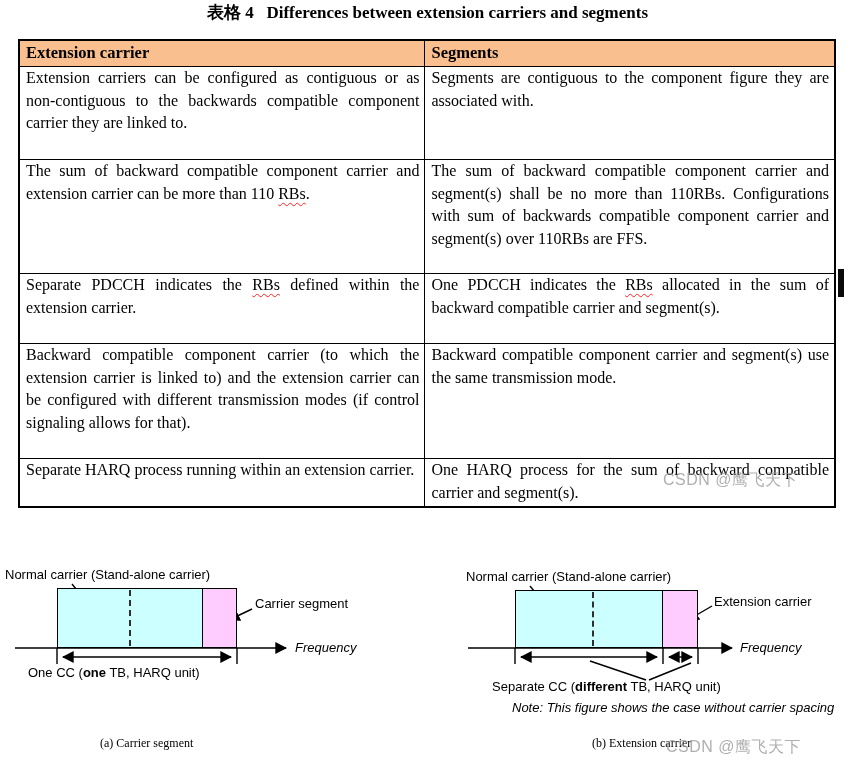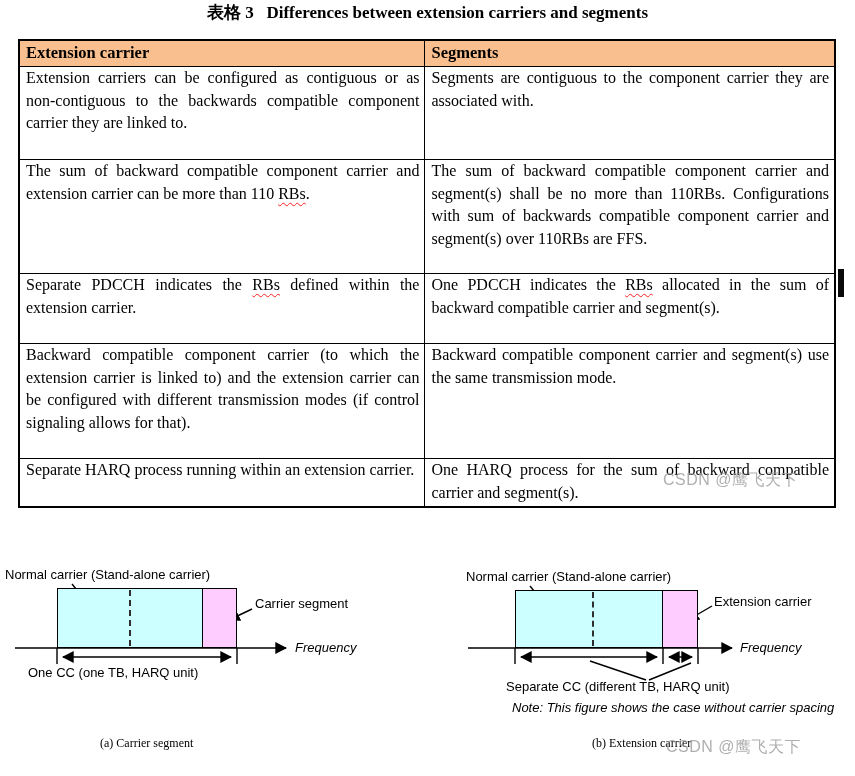--- a/index.html
+++ b/index.html
@@ -54,49 +54,49 @@
     font-size:13px; color:#000; white-space:nowrap;
   }
   .rect { position:absolute; border:1px solid #000; }
   .fill-carrier { background:#CCFFFF; }
   .fill-segment { background:#FFCCFF; }
   .dash-split {
     position:absolute; width:0; border-left:2px dashed #2e2e2e;
   }
   .freq { font-style:italic; font-size:13.5px; }
   .cc-label { font-size:15px; }
-  .cc-label b { font-weight:normal;margin-top:48px; }
+  .cc-label b { font-weight:bold;margin-top:48px; }
   .note-label { font-style:italic; font-size:12.5px;margin-left:8px; }
   .fig-caption {
     position:absolute; font-family:"Liberation Serif", serif;
     font-size:12px; color:#000; white-space:nowrap;
   }
   #fig-svg { position:absolute; left:0; top:0; pointer-events:none; }
   #fig-svg line { stroke:#000; stroke-width:1.4; }
 </style>
 </head>
 <body>
 
 <div id="page">
 
-  <div id="doc-title">表格 3   Differences between extension carriers and segments</div>
+  <div id="doc-title">表格 4   Differences between extension carriers and segments</div>
 
   <table id="cmp-table">
     <colgroup>
         <col class="c-left">
         <col class="c-right">
       </colgroup>
     <tbody>
         <tr style="height:23px;">
       <th>Extension carrier</th>
       <th>Segments</th>
     </tr>
     <tr style="height:93px;margin-top:40px;">
       <td><span>Extension carriers can be configured as contiguous or as non-contiguous to the backwards compatible component carrier they are linked to.</span><span class="sq"></span><span></span></td>
-      <td><span>Segments are contiguous to the component carrier they are associated with.</span><span class="sq"></span><span></span></td>
+      <td><span>Segments are contiguous to the component figure they are associated with.</span><span class="sq"></span><span></span></td>
     </tr>
     <tr style="height:114px;">
       <td><span>The sum of backward compatible component carrier and extension carrier can be more than 110 </span><span class="sq">RBs</span><span>.</span></td>
       <td><span>The sum of backward compatible component carrier and segment(s) shall be no more than 110RBs. Configurations with sum of backwards compatible component carrier and segment(s) over 110RBs are FFS.</span><span class="sq"></span><span></span></td>
     </tr>
     <tr style="height:70px;margin-top:8px;">
       <td><span>Separate PDCCH indicates the </span><span class="sq">RBs</span><span> defined within the extension carrier.</span></td>
       <td><span>One PDCCH indicates the </span><span class="sq">RBs</span><span> allocated in the sum of backward compatible carrier and segment(s).</span></td>
     </tr>
     <tr style="height:115px;">
@@ -152,20 +152,20 @@
     <div class="lbl cc-label" style="left:28px; top:105px;"><span>One CC (</span><b>one</b><span> TB, HARQ unit)</span></div>
     <div class="fig-caption" style="left:100px; top:176px;">(a) Carrier segment</div>
 
     <div class="rect fill-carrier" style="left:515px; top:30px; width:148px; height:58px;"></div>
     <div class="rect fill-segment" style="left:662px; top:30px; width:36px; height:58px;"></div>
     <div class="dash-split" style="left:592px; top:32px; height:54px;"></div>
 
     <div class="lbl" style="left:466px; top:9px;">Normal carrier (Stand-alone carrier)</div>
     <div class="lbl" style="left:714px; top:34px;">Extension carrier</div>
     <div class="lbl freq" style="left:740px; top:80px;">Frequency</div>
-    <div class="lbl cc-label" style="left:506px; top:119px;"><span>Separate CC (</span><b>different</b><span> TB, HARQ unit)</span></div>
+    <div class="lbl cc-label" style="left:492px; top:119px;"><span>Separate CC (</span><b>different</b><span> TB, HARQ unit)</span></div>
     <div class="lbl note-label" style="left:504px; top:140px;">Note: This figure shows the case without carrier spacing</div>
     <div class="fig-caption" style="left:592px; top:176px;">(b) Extension carrier</div>
   </div>
 
   <div id="wm-bottom" class="watermark">CSDN @鹰飞天下</div>
 
 </div>
 
 </body></html>

